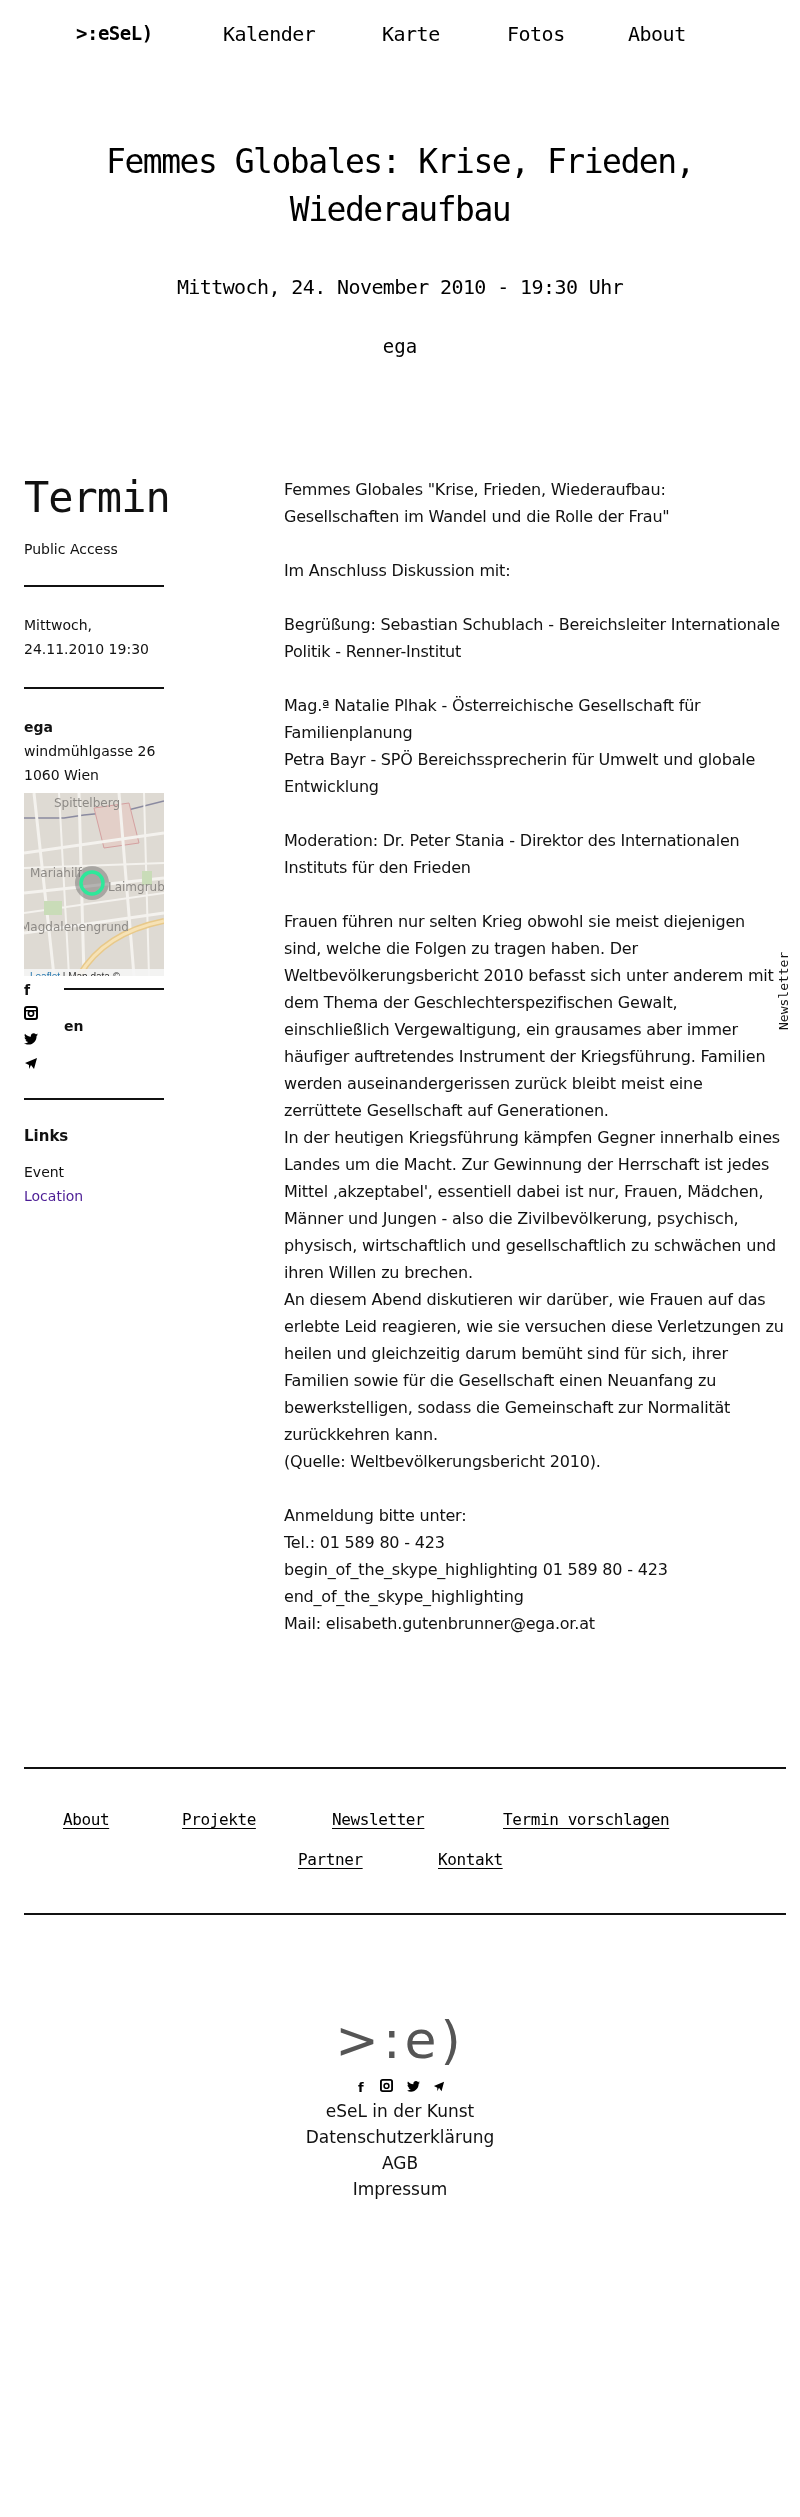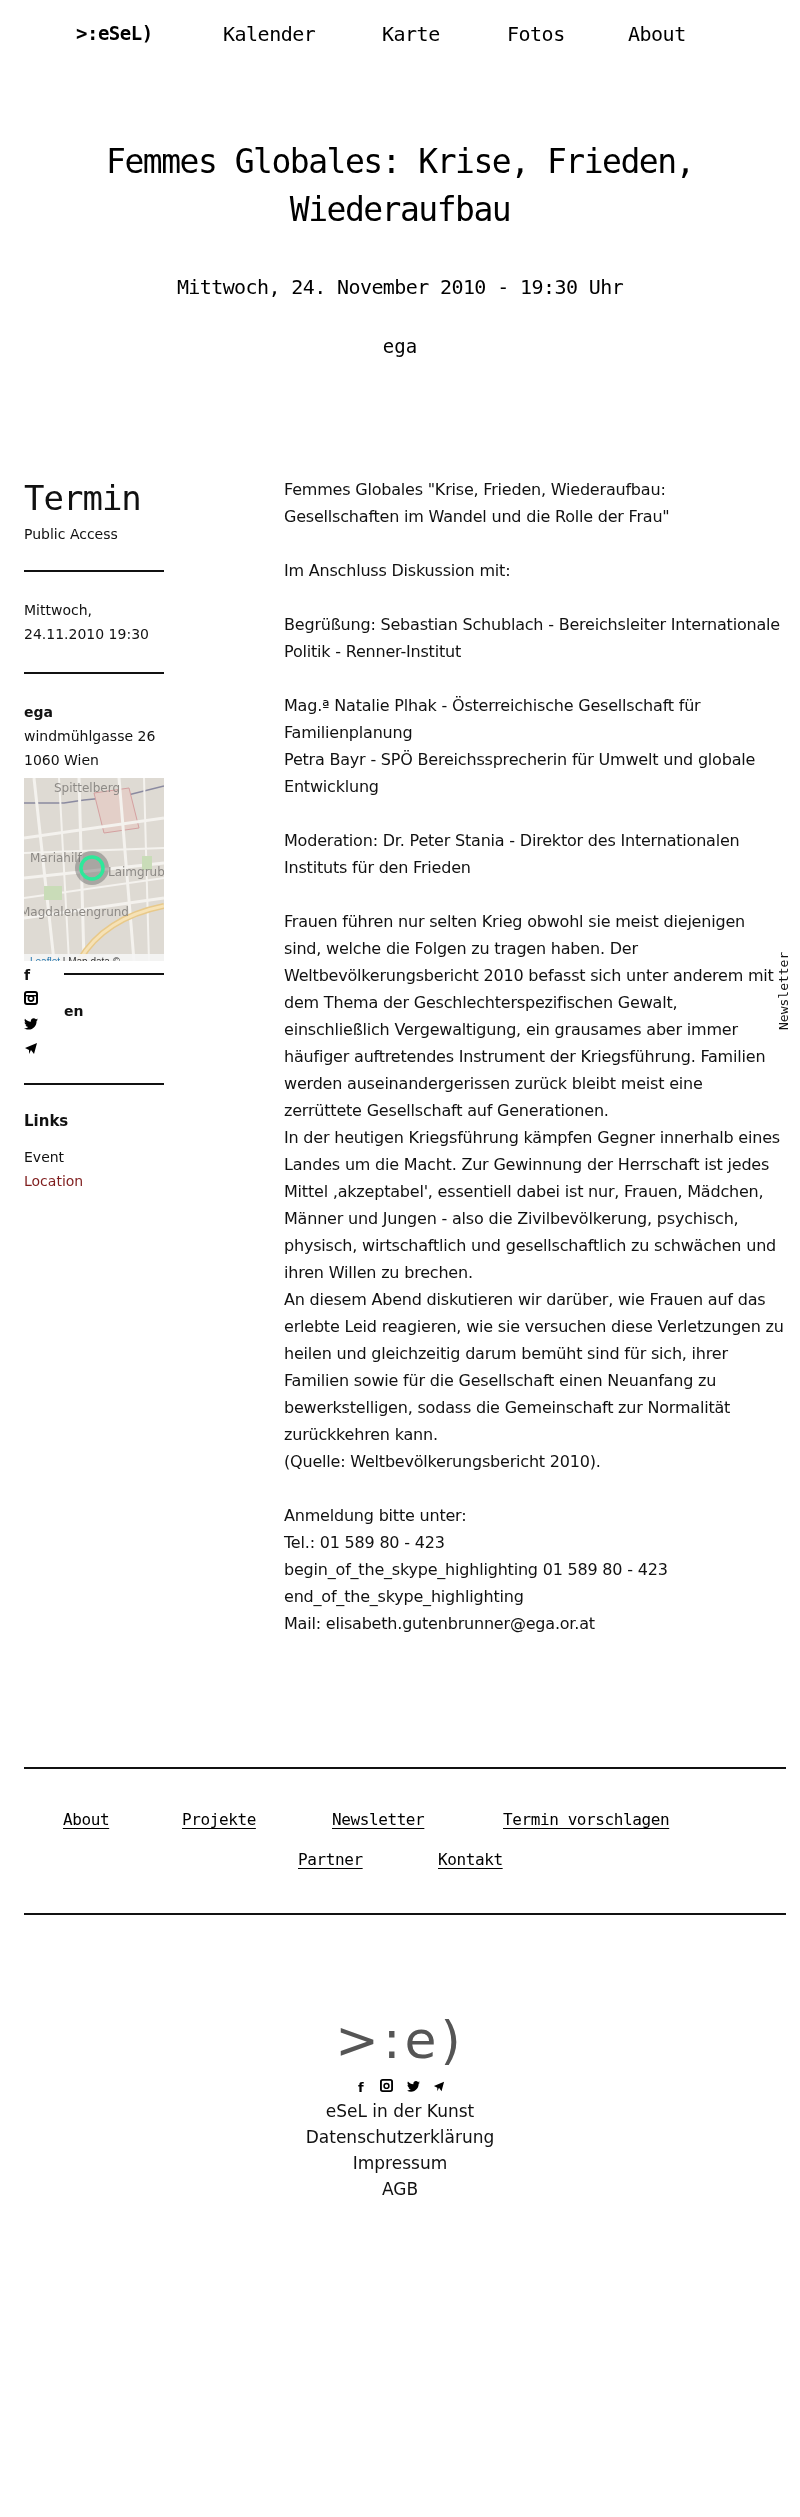--- a/index.html
+++ b/index.html
@@ -15,21 +15,21 @@
   .topnav .n3 { left: 503px; }
   .topnav .n4 { left: 624px; }
 
   
   .title { position: absolute; top: 138px; left: 40px; width: 720px; text-align: center; font-family: "DejaVu Sans Mono", monospace; font-size: 33px; line-height: 48px; letter-spacing: -1.5px; font-weight: normal; }
   .dateline { position: absolute; top: 275px; left: 0; width: 800px; text-align: center; font-family: "DejaVu Sans Mono", monospace; font-size: 20px; letter-spacing: -0.6px; }
   .venue-head { position: absolute; top: 335px; left: 0; width: 800px; text-align: center; font-family: "DejaVu Sans Mono", monospace; font-size: 19px; }
 
   
   .sidebar { position: absolute; top: 478px; left: 24px; width: 140px; font-size: 14px; line-height: 24px; color: #111; }
-  .sb-title { font-family: "DejaVu Sans Mono", monospace; font-size: 34px; line-height: 40px; letter-spacing: -1px; margin-bottom: 4px; }
+  .sb-title { font-family: "DejaVu Sans Mono", monospace; font-size: 42px; line-height: 40px; letter-spacing: -1px; margin-bottom: 19px; }
   .sb-line { height: 2px; background: #111; width: 140px; }
   .sb-access { margin-bottom: 24px; }
   .sb-date { margin: 26px 0 26px 0; }
   .sb-venue { margin-top: 26px; }
   .sb-venue b { font-weight: bold; }
   .map { position: relative; width: 140px; height: 183px; margin-top: 6px; background: #fde047; overflow: hidden; }
   .map svg { position: absolute; left: 0; top: 0; }
   .map-attr { position: absolute; left: 0; top: 149px; width: 140px; height: 34px; background: rgba(245,245,245,0.9); font-family: Liberation Sans, sans-serif; font-size: 10px; line-height: 15px; padding-left: 6px; color: #333; margin-top: 27px; }
   .map-attr .lf { color: #2a7ab0; }
   .social-col { position: absolute; left: 0; width: 20px; }
@@ -125,21 +125,21 @@
           </svg></span>
     </div>
     <div class="sb-lang-line" style="top:12px;"></div>
     <div class="sb-lang" style="top:38px;">en</div>
     <div class="sb-line" style="position:absolute;top:122px;left:0;"></div>
   </div>
   <div style="margin-top:-2px;">
     <div class="sb-links-title">Links</div>
     <div style="height:12px;"></div>
     <a href="#" style="display:block;color:#111;text-decoration:none;">Event</a>
-    <a href="#" style="display:block;color:#7f1d1d;text-decoration:none;">Location</a>
+    <a href="#" style="display:block;color:#4c1d95;text-decoration:none;">Location</a>
   </div>
 </aside>
 
 <main class="content">
   <p>Femmes Globales "Krise, Frieden, Wiederaufbau: Gesellschaften im Wandel und die Rolle der Frau"</p>
   <p>Im Anschluss Diskussion mit:</p>
   <p>Begrüßung: Sebastian Schublach - Bereichsleiter Internationale Politik - Renner-Institut</p>
   <p>Mag.ª Natalie Plhak - Österreichische Gesellschaft für Familienplanung
 Petra Bayr - SPÖ Bereichssprecherin für Umwelt und globale Entwicklung</p>
   <p>Moderation: Dr. Peter Stania - Direktor des Internationalen Instituts für den Frieden</p>
@@ -177,16 +177,16 @@
     <span><svg width="13" height="11" viewBox="0 0 24 20">
           <path d="M24 2.4c-.9.4-1.8.6-2.8.8 1-.6 1.8-1.6 2.2-2.7-1 .6-2 1-3.1 1.2C19.3.6 18 0 16.6 0c-2.7 0-4.9 2.2-4.9 4.9 0 .4 0 .8.1 1.1C7.7 5.8 4.1 3.9 1.7.9c-.4.7-.7 1.6-.7 2.5 0 1.7.9 3.2 2.2 4.1-.8 0-1.6-.2-2.2-.6v.1c0 2.4 1.7 4.4 3.9 4.8-.4.1-.8.2-1.3.2-.3 0-.6 0-.9-.1.6 2 2.4 3.4 4.6 3.4-1.7 1.3-3.8 2.1-6.1 2.1H0c2.2 1.4 4.8 2.2 7.5 2.2 9.1 0 14-7.5 14-14v-.6c1-.7 1.8-1.6 2.5-2.6z" fill="#000"></path>
         </svg></span>
     <span><svg width="12" height="11" viewBox="0 0 14 13">
           <path d="M1 6 L13 1 L10 12 L7 8 L5 12 L5 8 Z" fill="#000"></path>
         </svg></span>
   </div>
   <div class="flinks">
     <a href="#">eSeL in der Kunst</a>
     <a href="#">Datenschutzerklärung</a>
+    <a href="#">AGB</a>
     <a href="#">Impressum</a>
-    <a href="#">AGB</a>
   </div>
 </footer>
 
 </body></html>

